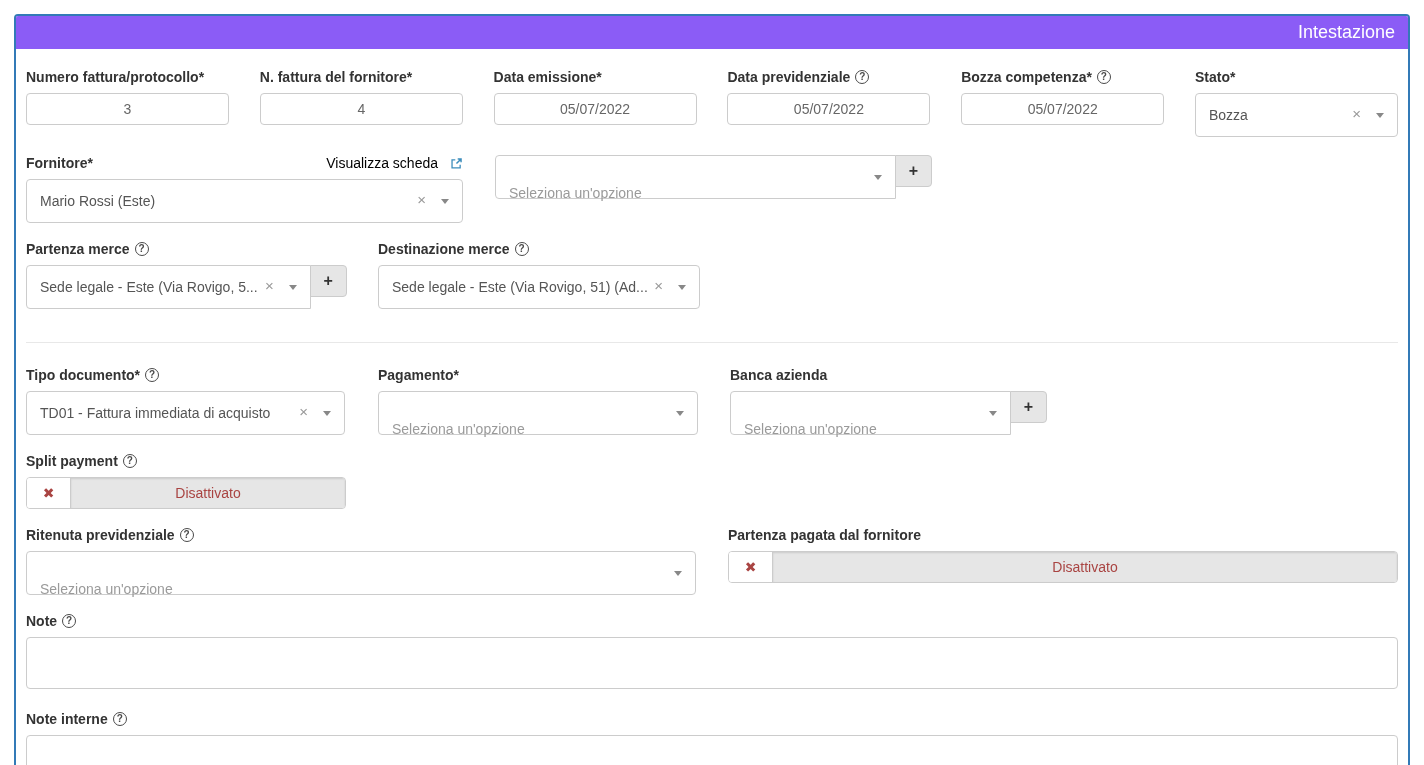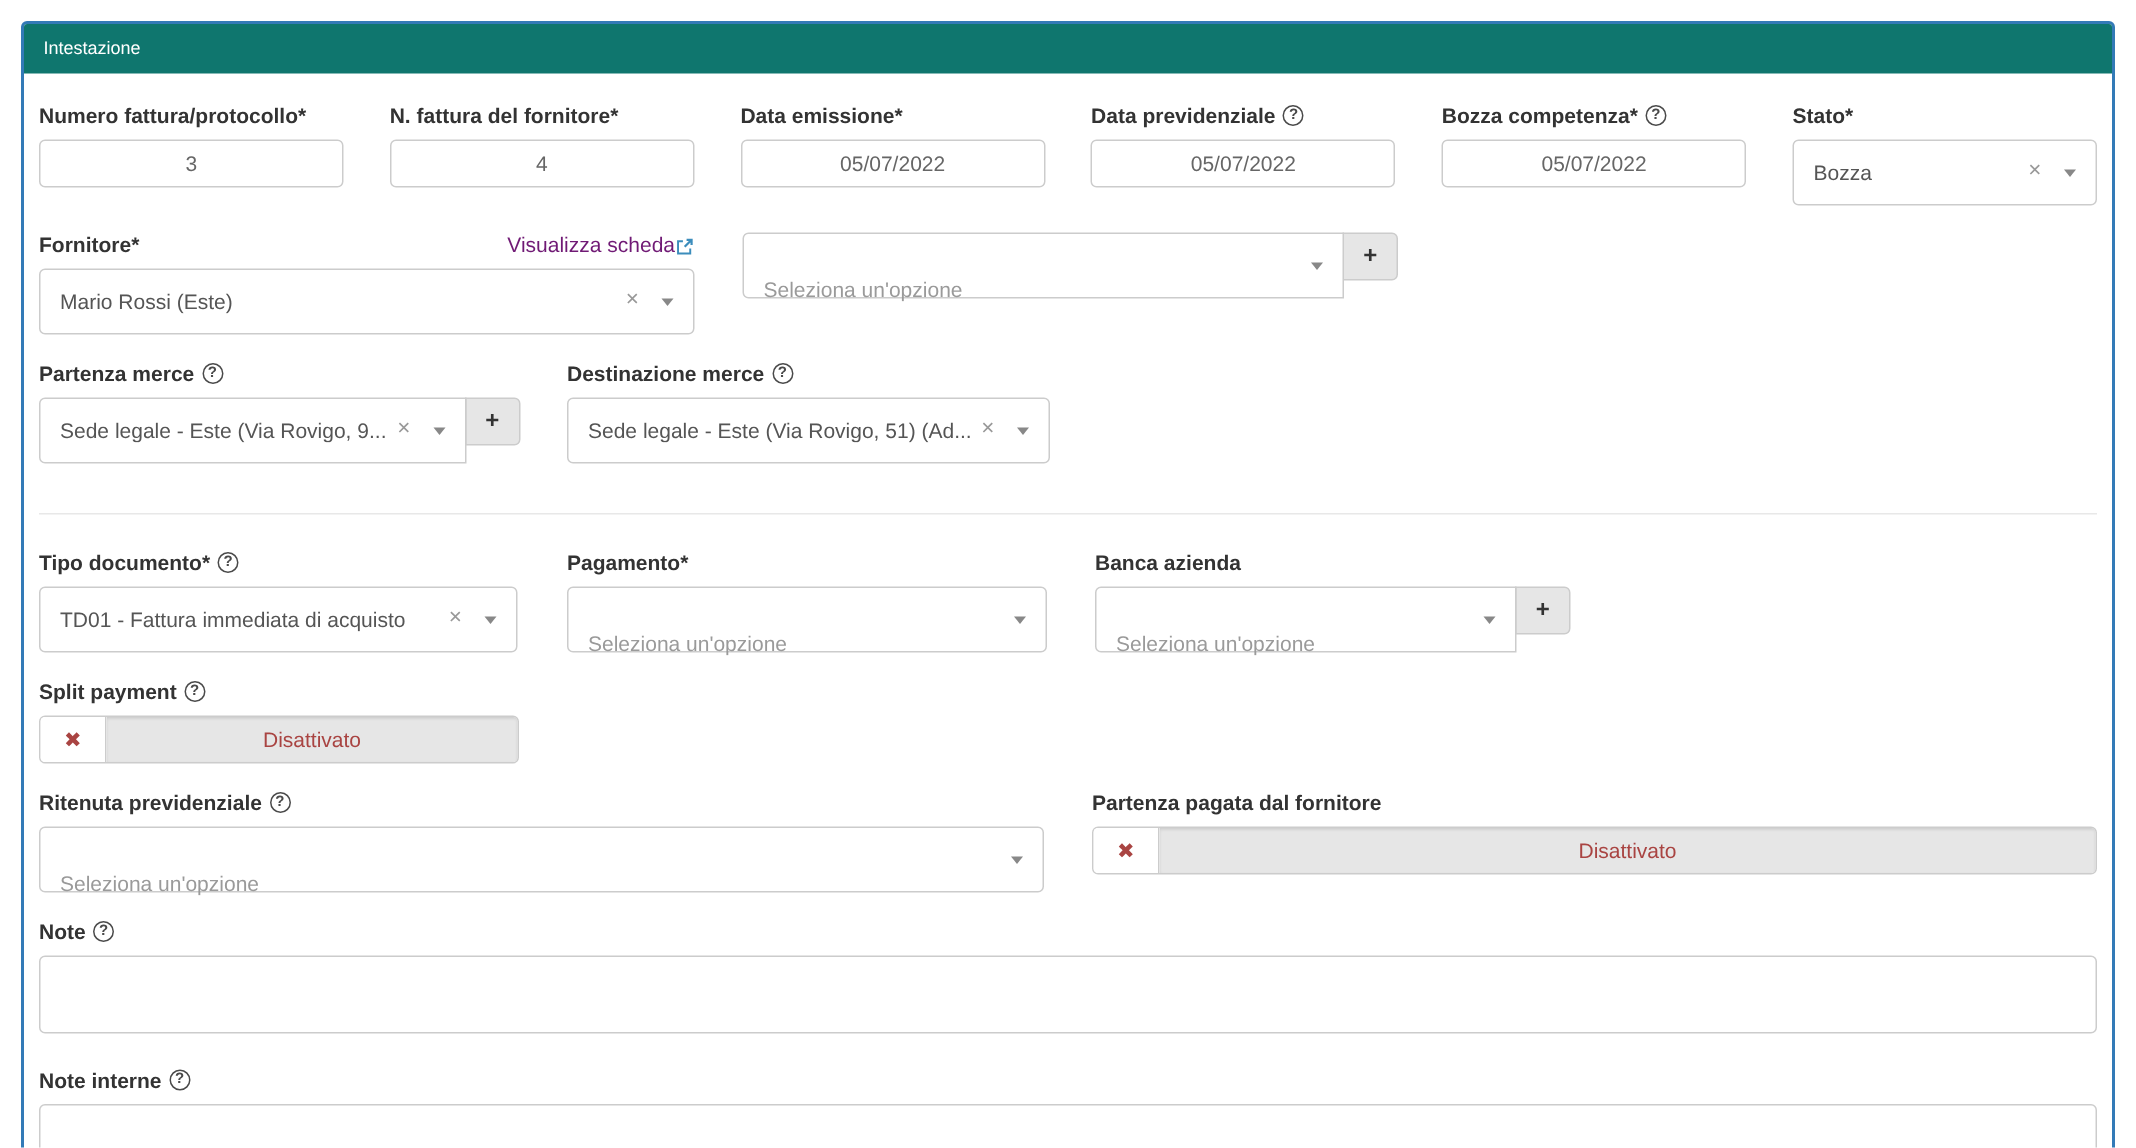--- a/index.html
+++ b/index.html
@@ -1,21 +1,21 @@
 <!DOCTYPE html>
 <html><head>
 <meta charset="utf-8">
 <style>
   * { box-sizing: border-box; margin: 0; padding: 0; }
   html, body { width: 1424px; height: 765px; background: #ffffff;
     font-family: "Liberation Sans", "DejaVu Sans", sans-serif; }
   .panel { margin: 14px 14px 0 14px; border: 2px solid #337ab7; border-radius: 4px;
     background: #fff; overflow: hidden; }
-  .panel-heading { background: #0f766e; color: #fff; font-size: 12px;
-    padding: 8px 13px; line-height: 17px; }
+  .panel-heading { background: #8b5cf6; color: #fff; font-size: 18px;
+    padding: 8px 13px; line-height: 17px; text-align: right; }
   .panel-body { padding: 20px 10px 30px 10px; }
 
   .form-row { display: flex; align-items: flex-start; margin-bottom: 18px; }
   .field { display: block; }
   .flabel { display: flex; align-items: center; height: 16px; margin-bottom: 8px;
     font-size: 14px; font-weight: 700; color: #333; line-height: 16px; white-space: nowrap; }
   .label-row { display: flex; justify-content: space-between; align-items: center;
     height: 16px; margin-bottom: 8px; }
   .help { display: inline-flex; align-items: center; justify-content: center;
     width: 14px; height: 14px; margin-left: 5px; border: 1px solid #4a4a4a;
@@ -47,21 +47,21 @@
   .toggle { display: flex; height: 32px; border: 1px solid #ccc; border-radius: 4px;
     overflow: hidden; cursor: pointer; }
   .toggle-handle { flex: 0 0 44px; background: #fff; border-right: 1px solid #ccc;
     display: flex; align-items: center; justify-content: center; }
   .toggle-x { color: #a94442; font-size: 14px; font-weight: 700; line-height: 1; }
   .toggle-state { flex: 1 1 auto; background: #e6e6e6;
     box-shadow: inset 0 1px 2px rgba(0,0,0,0.12);
     display: flex; align-items: center; justify-content: center;
     color: #a94442; font-size: 14px; }
 
-  .link { display: inline-flex; align-items: flex-end; gap: 0; color: #701a75;
+  .link { display: inline-flex; align-items: center; gap: 12px; color: #000000;
     font-size: 14px; text-decoration: none; cursor: pointer; }
   .link svg { display: block; }
 
   .note-area { width: 100%; height: 52px; border: 1px solid #ccc; border-radius: 4px;
     resize: none; outline: none; font-family: inherit; font-size: 14px; color: #555;
     padding: 6px 10px; }
 
   hr.divider { border: 0; border-top: 1px solid #e8e8e8; margin: 33px 0 24px 0; }
 
   
@@ -151,21 +151,21 @@
     </div>
 
     <div class="form-row">
       <div class="field w319 mr33">
         <div class="flabel">
           <span>Partenza merce</span>
           <span class="help">?</span>
         </div>
         <div class="input-group">
           <div class="sel">
-            <span class="sel-value">Sede legale - Este (Via Rovigo, 9...</span>
+            <span class="sel-value">Sede legale - Este (Via Rovigo, 5...</span>
             <span class="sel-clear">×</span>
             <span class="caret"></span>
           </div>
           <button class="add-btn">+</button>
         </div>
       </div>
       <div class="field w322">
         <div class="flabel">
           <span>Destinazione merce</span>
           <span class="help">?</span>

